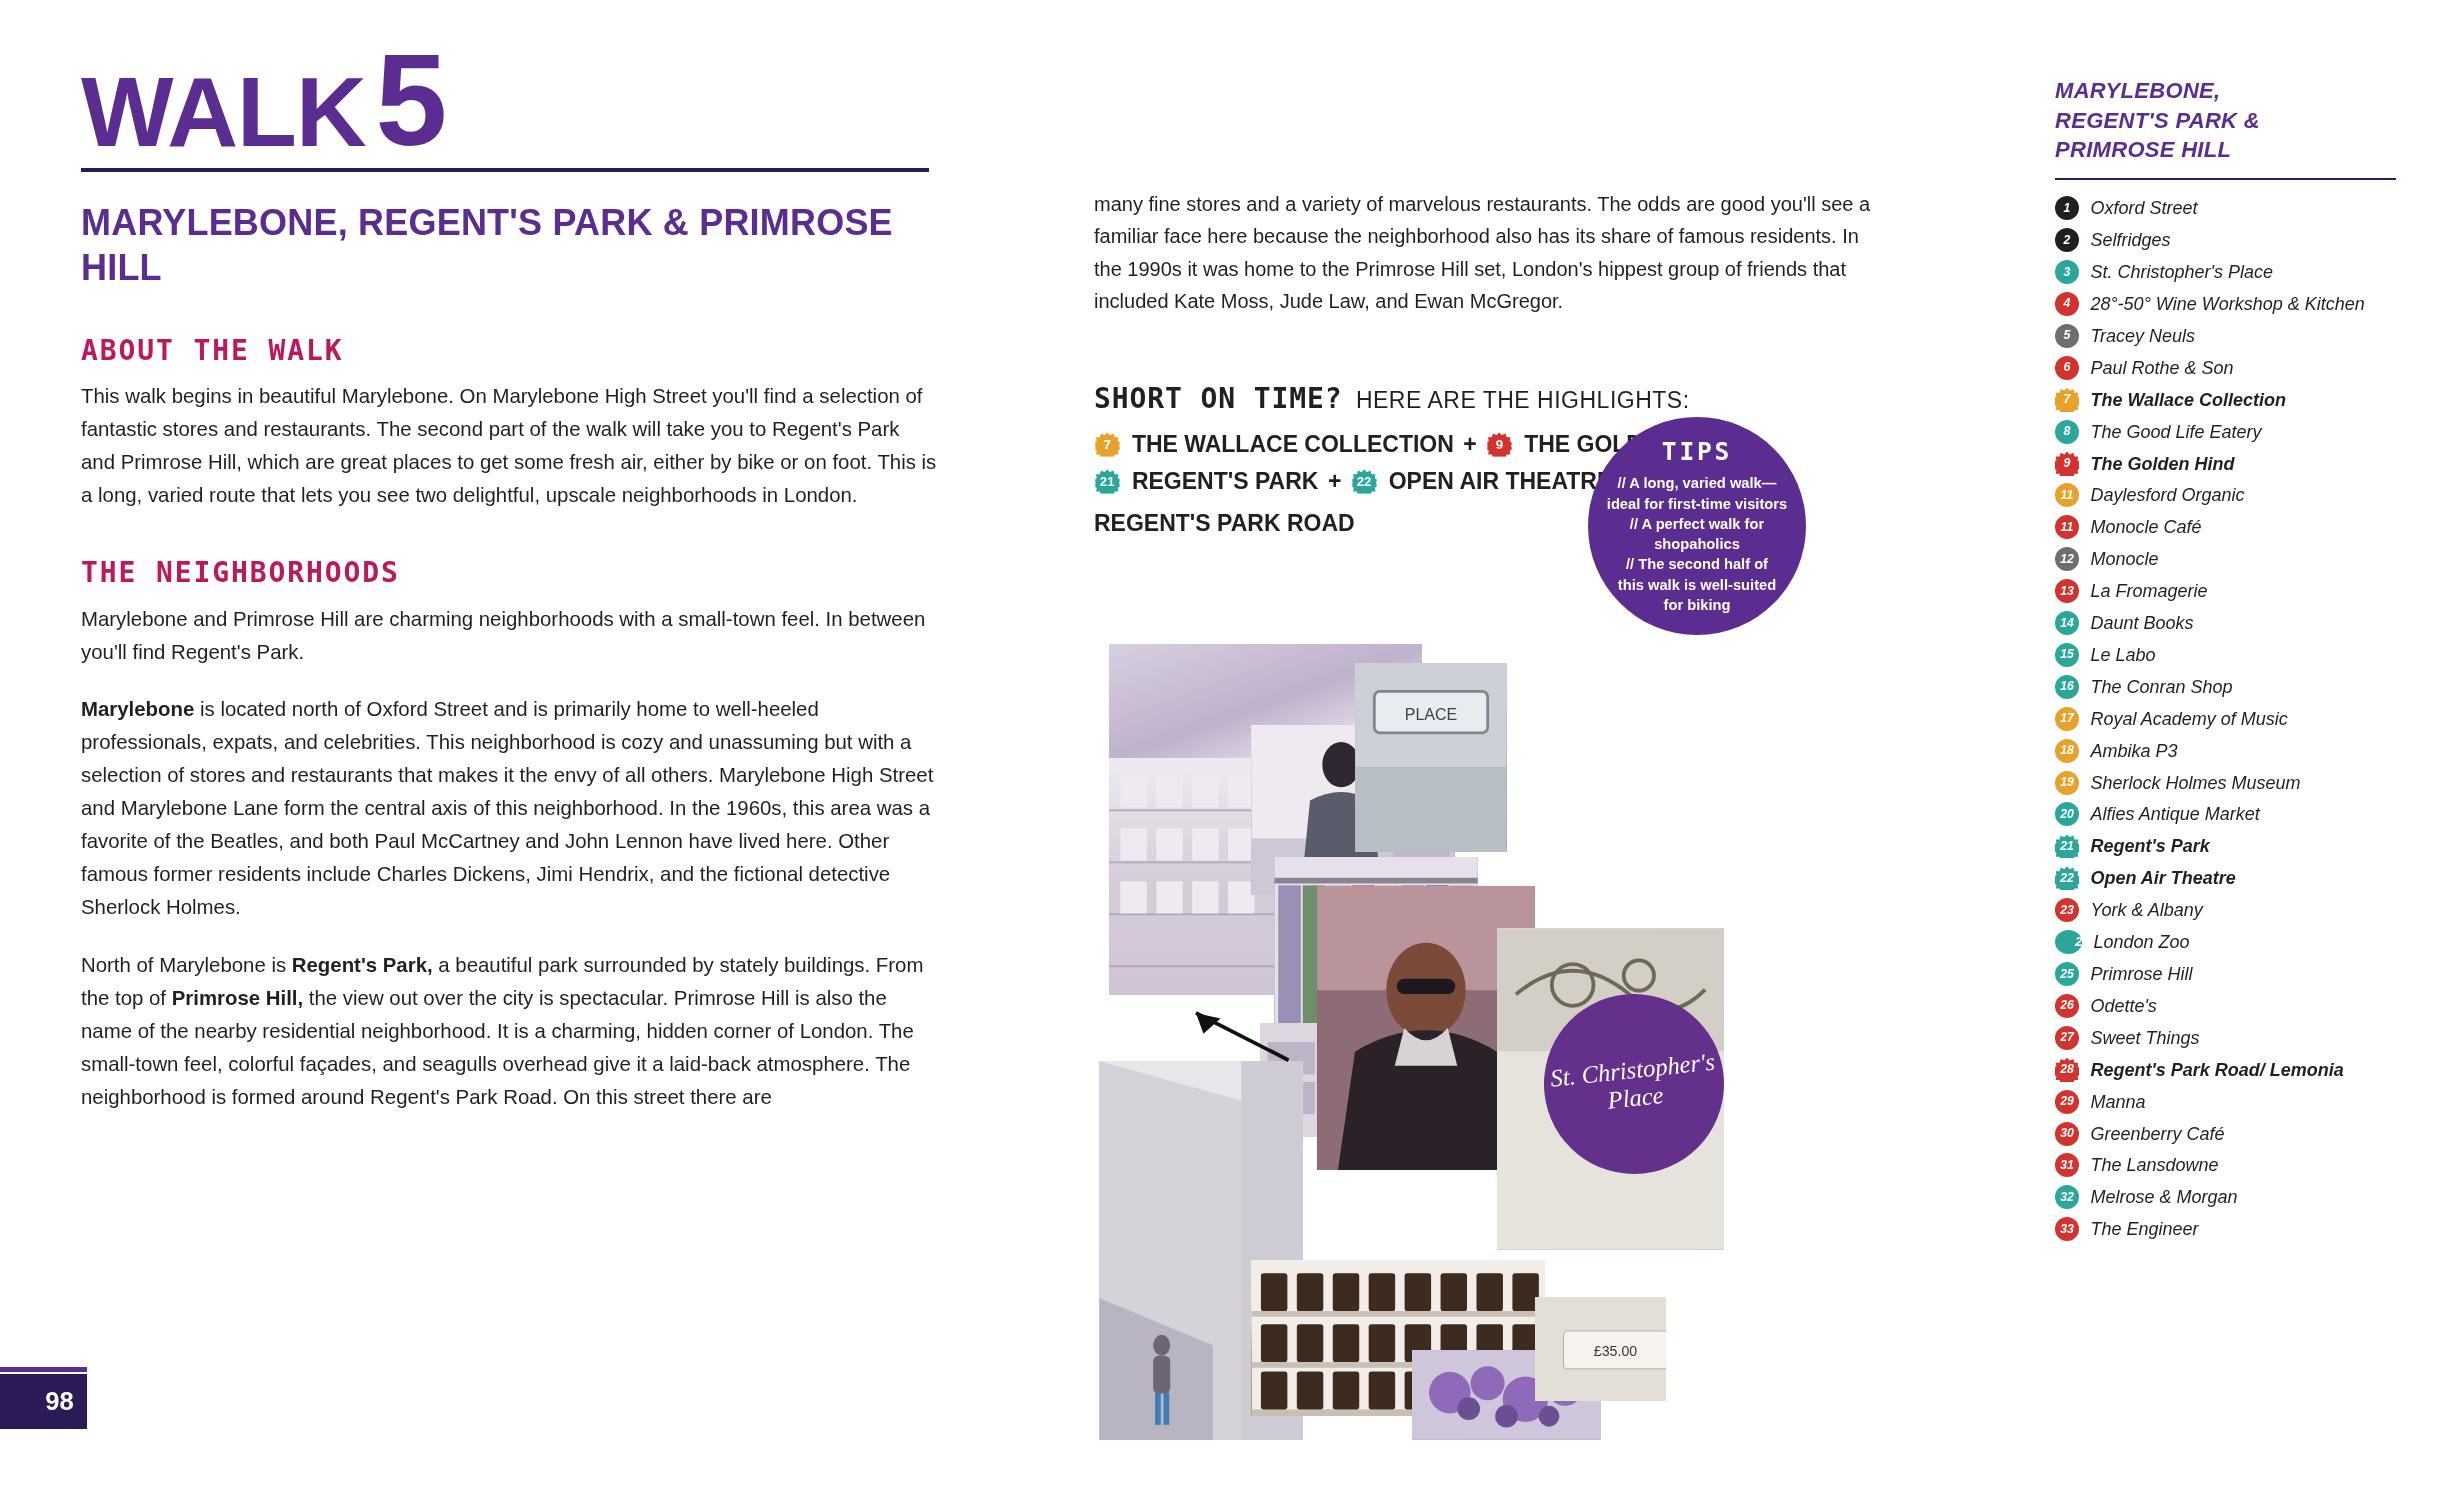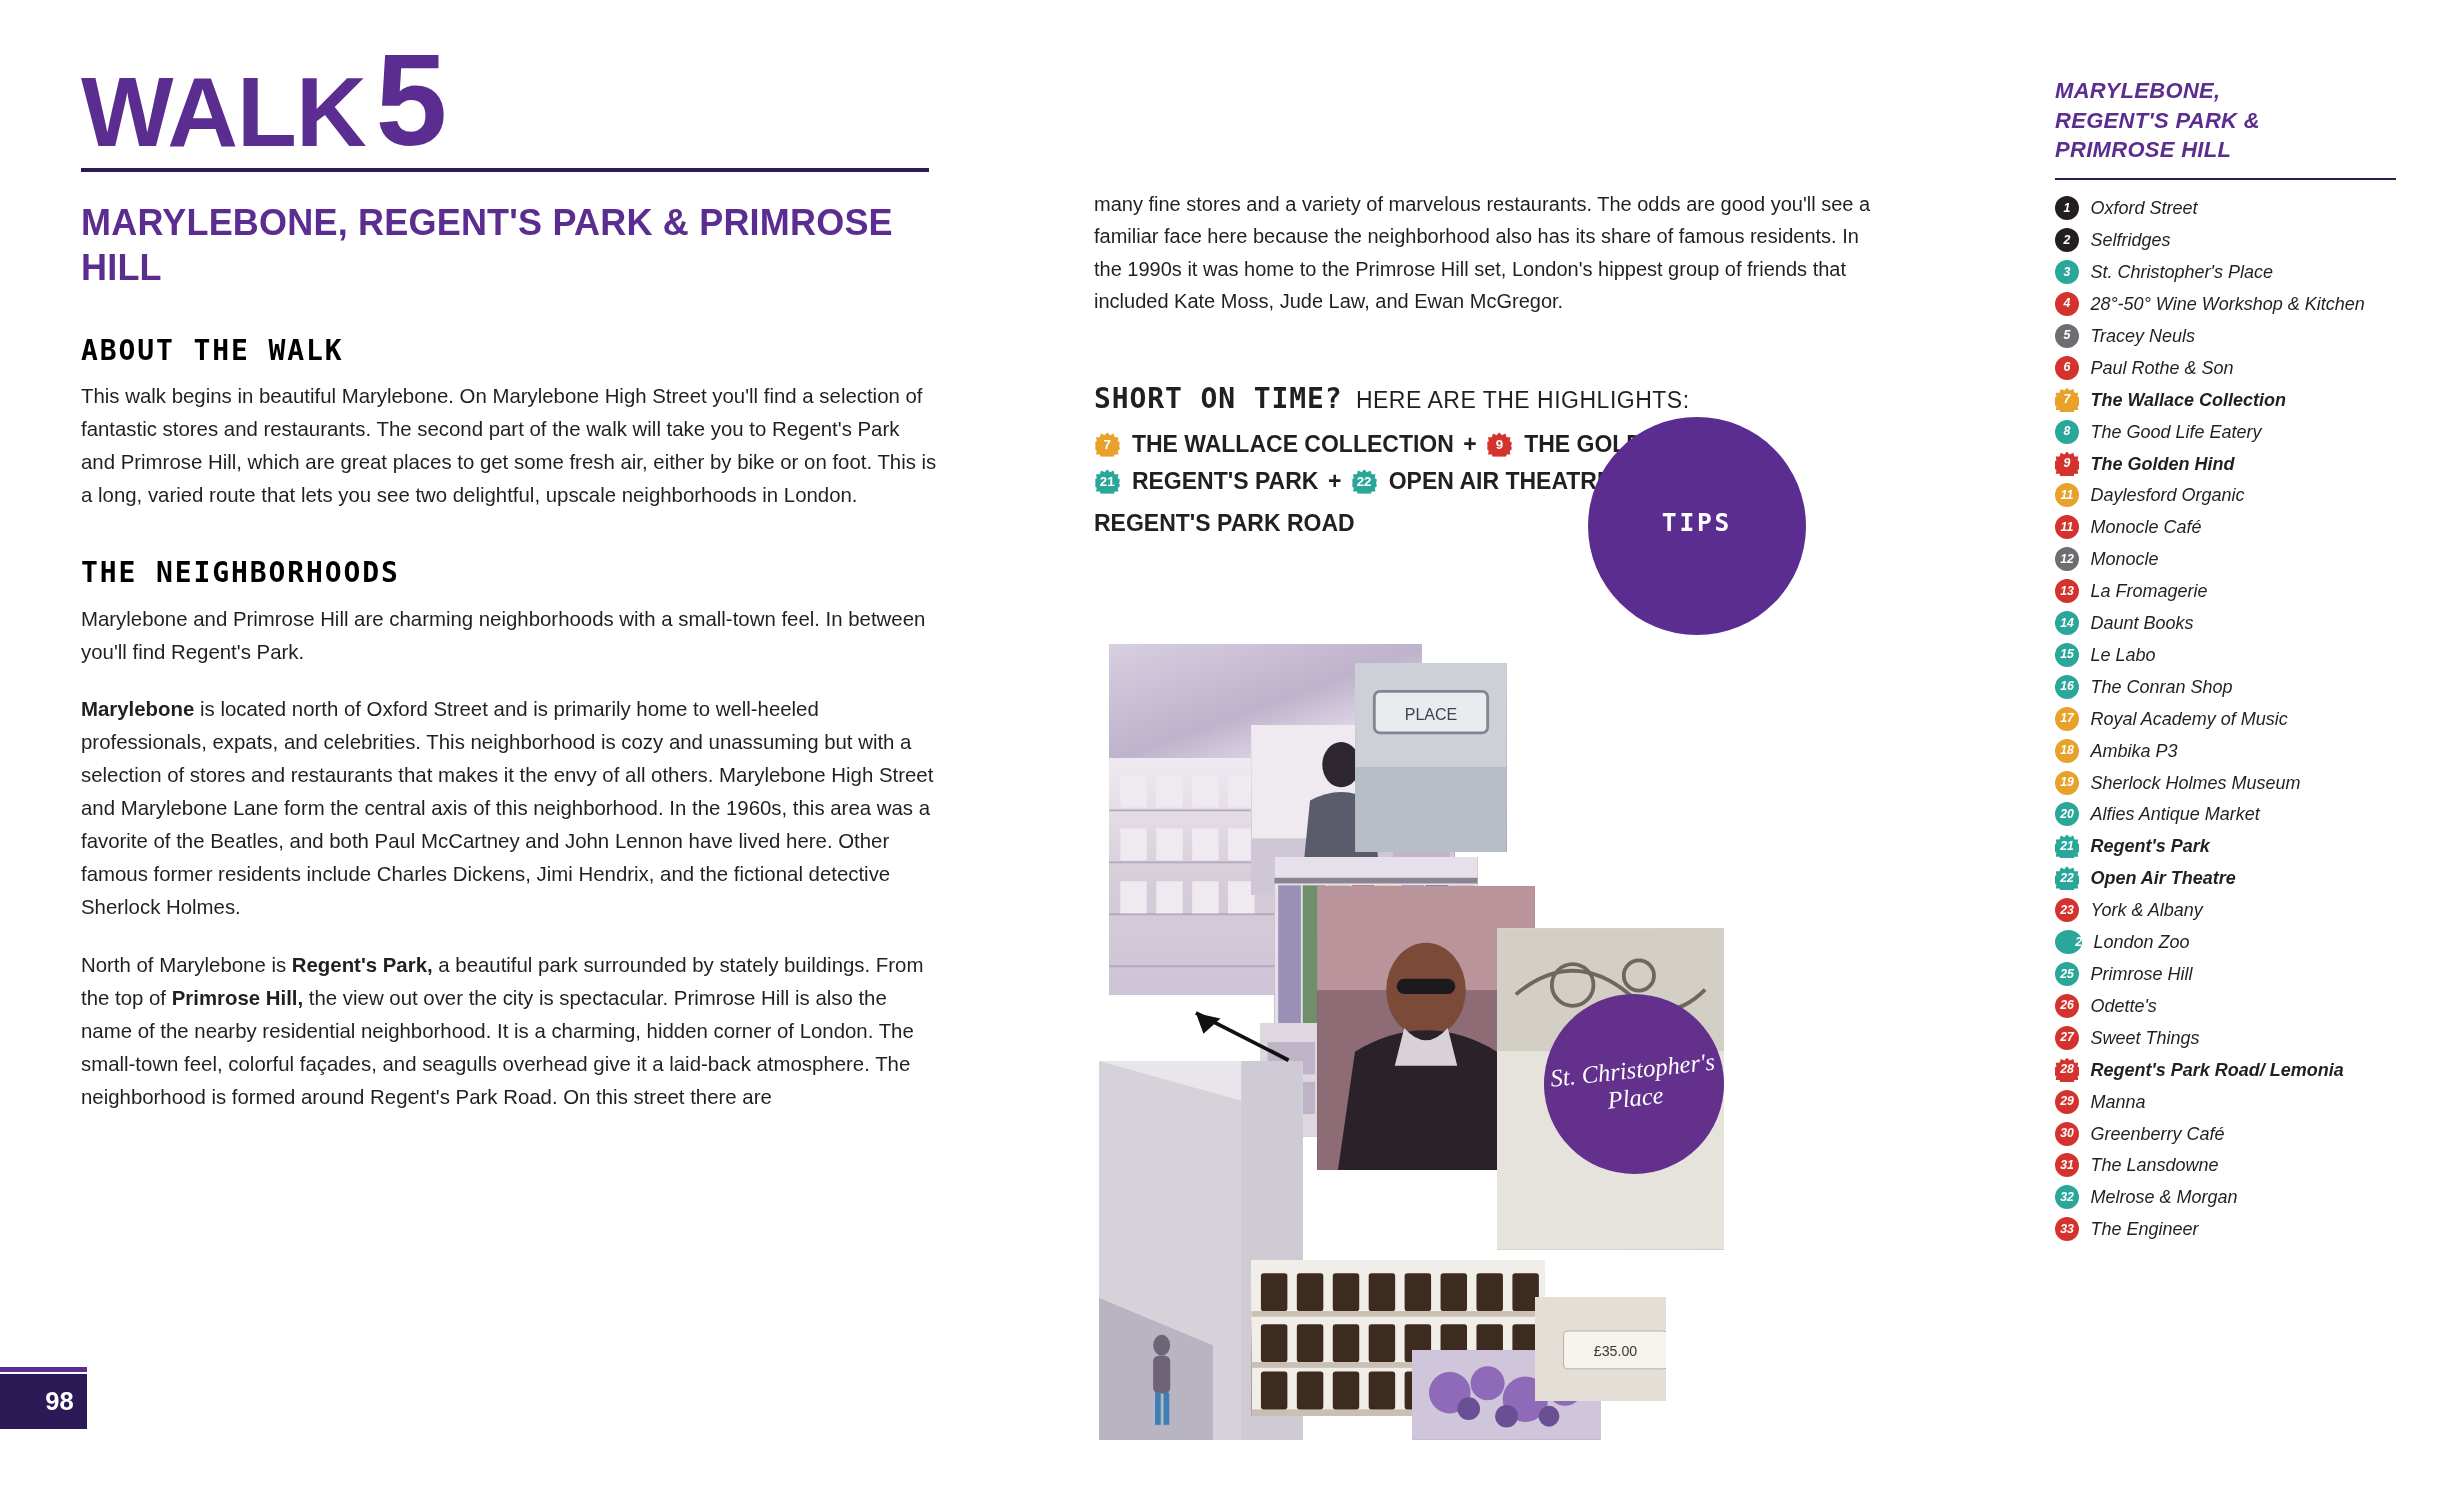--- a/index.html
+++ b/index.html
@@ -48,21 +48,21 @@
     font-size:36px;
     font-weight:bold;
     color:#5b2d90;
     line-height:1.25;
     letter-spacing:0.2px;
   }
   .sec-head {
     margin-top:44px;
     font-size:28px;
     font-weight:bold;
-    color:#000000;
+    color:#be185d;
     letter-spacing:1.9px;
     font-family:"DejaVu Sans Mono", monospace;
   }
   .body-p {
     font-size:20.4px;
     line-height:1.62;
     margin-top:13.3px;
     color:#231f20;
   }
   .body-p.tight { margin-top:24.6px; }
@@ -484,20 +484,29 @@
       </svg>
     </div>
 
     <svg class="arrow" viewBox="0 0 110 60">
       <line x1="2" y1="4" x2="100" y2="54" stroke="#111" stroke-width="4"></line>
       <polygon points="2,4 28,10 10,26" fill="#111"></polygon>
     </svg>
 
     <div class="tips">
       <div class="t-title">TIPS</div>
+      <div class="t-body">
+        <div>// A long, varied walk—</div>
+        <div>ideal for first-time visitors</div>
+        <div>// A perfect walk for</div>
+        <div>shopaholics</div>
+        <div>// The second half of</div>
+        <div>this walk is well-suited</div>
+        <div>for biking</div>
+      </div>
     </div>
   </div>
 
   <div class="col-right">
     <div class="side-title">
       <div>MARYLEBONE,</div>
       <div>REGENT'S PARK &amp;</div>
       <div>PRIMROSE HILL</div>
     </div>
     <div class="side-rule"></div>

